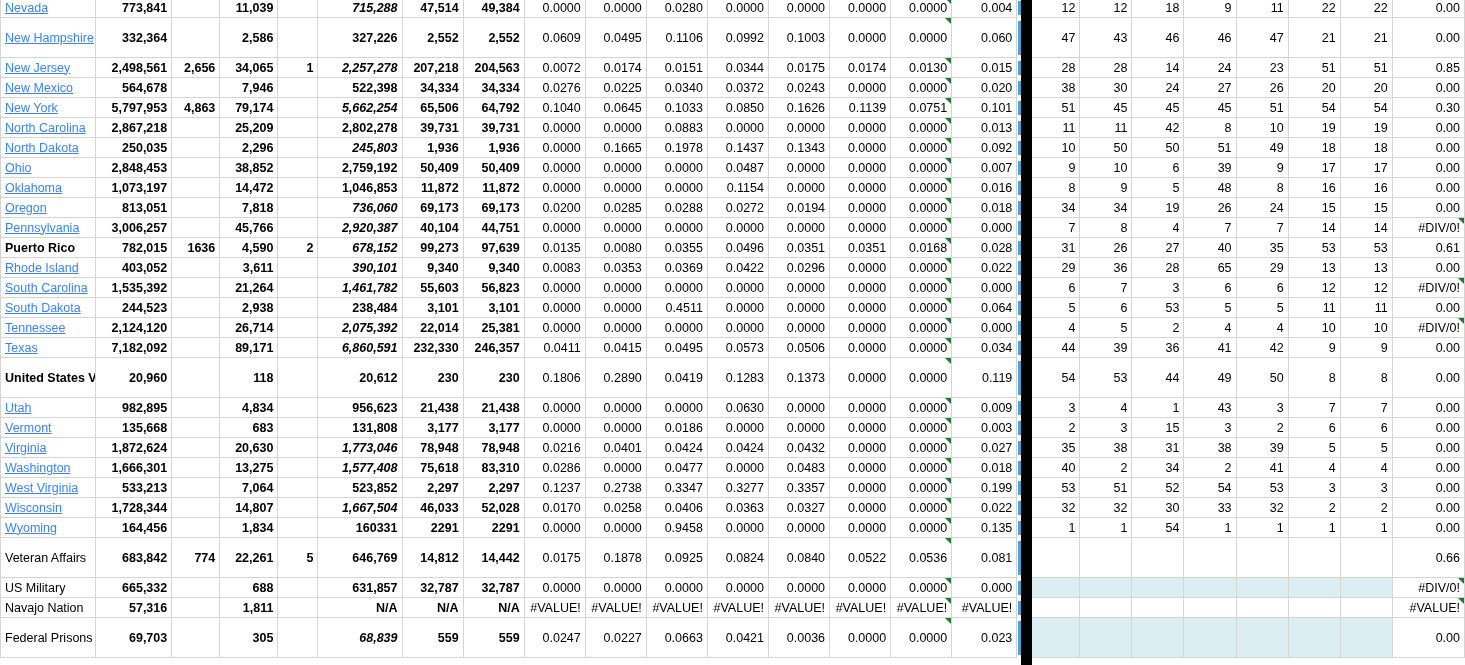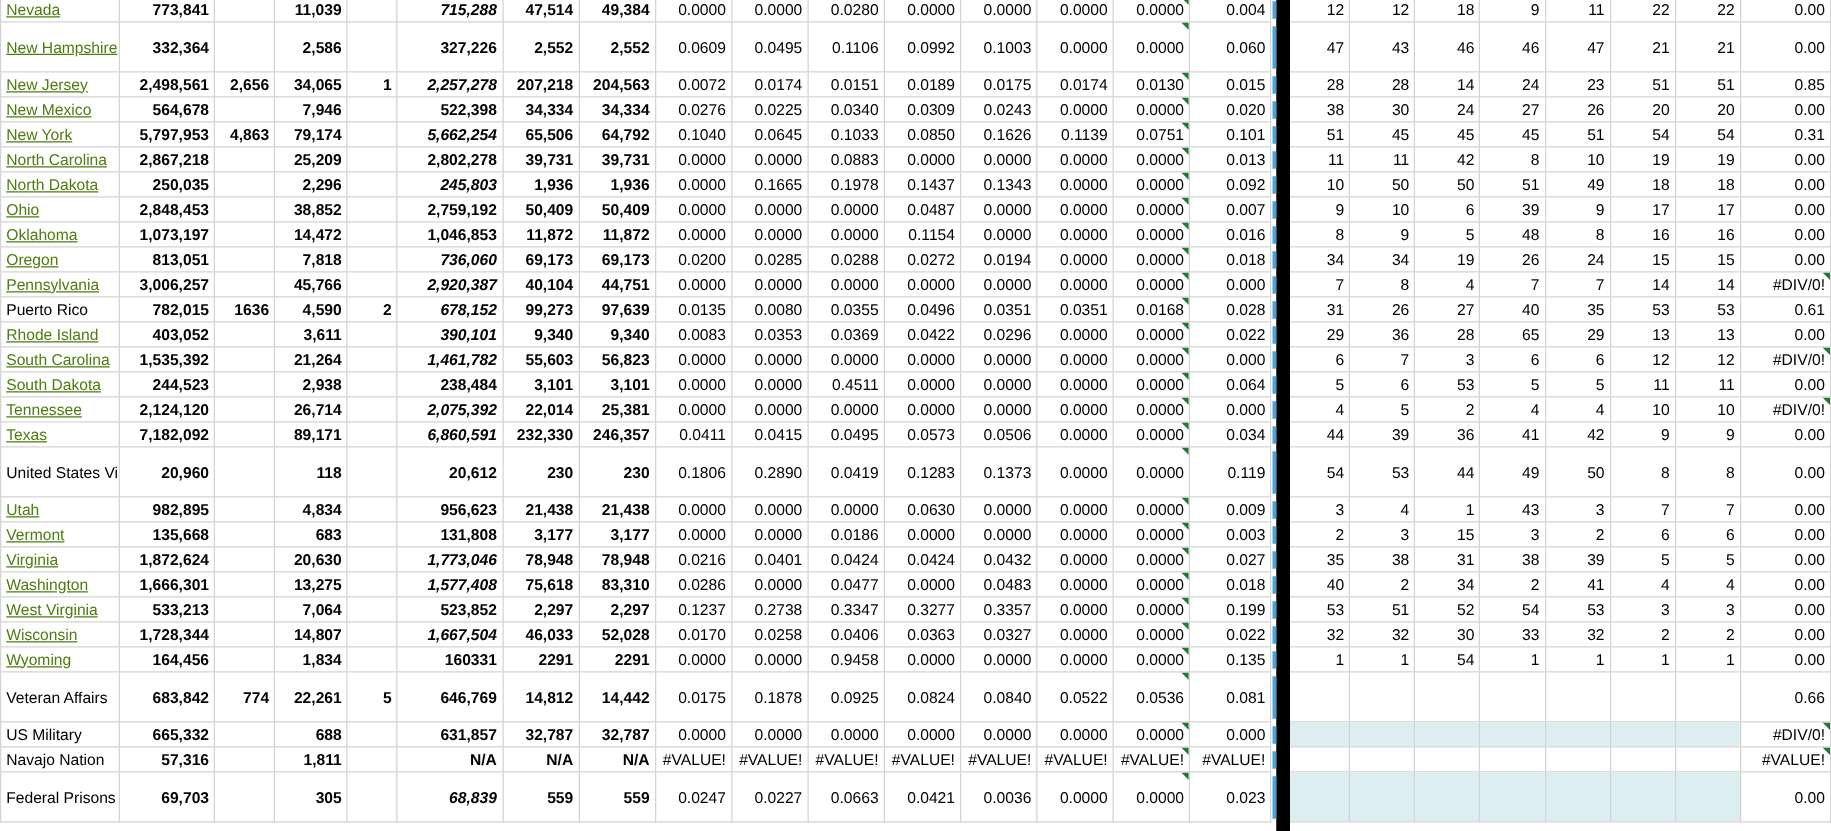--- a/index.html
+++ b/index.html
@@ -55,24 +55,24 @@
   
   .namecell {
     text-align: left;
     font-weight: normal;
     white-space: normal;
     line-height: 1.12;
     font-size: 12.5px;
   }
   .namecell .lnk {
     text-decoration: underline;
-    color: #4d7c0f;
+    color: #3b82f6;
   }
   .namecell.bold {
-    font-weight: normal;
+    font-weight: bold;
   }
 
   .num {
     text-align: right;
     font-weight: bold;
     font-size: 12.5px;
   }
   .num.ital {
     font-style: italic;
   }
@@ -226,21 +226,21 @@
           <td class="num">2,498,561</td>
           <td class="num">2,656</td>
           <td class="num">34,065</td>
           <td class="num">1</td>
           <td class="num ital">2,257,278</td>
           <td class="num">207,218</td>
           <td class="num">204,563</td>
           <td class="dec">0.0072</td>
           <td class="dec">0.0174</td>
           <td class="dec">0.0151</td>
-          <td class="dec">0.0189</td>
+          <td class="dec">0.0344</td>
           <td class="dec">0.0175</td>
           <td class="dec">0.0174</td>
           <td class="dec cmt">0.0130</td>
           <td class="dec">0.015</td>
           <td class="gapcell"></td>
           <td class="intc">28</td>
           <td class="intc">28</td>
           <td class="intc">14</td>
           <td class="intc">24</td>
           <td class="intc">23</td>
@@ -253,21 +253,21 @@
           <td class="num">564,678</td>
           <td class="num"></td>
           <td class="num">7,946</td>
           <td class="num"></td>
           <td class="num">522,398</td>
           <td class="num">34,334</td>
           <td class="num">34,334</td>
           <td class="dec">0.0276</td>
           <td class="dec">0.0225</td>
           <td class="dec">0.0340</td>
-          <td class="dec">0.0309</td>
+          <td class="dec">0.0372</td>
           <td class="dec">0.0243</td>
           <td class="dec">0.0000</td>
           <td class="dec cmt">0.0000</td>
           <td class="dec">0.020</td>
           <td class="gapcell"></td>
           <td class="intc">38</td>
           <td class="intc">30</td>
           <td class="intc">24</td>
           <td class="intc">27</td>
           <td class="intc">26</td>
@@ -293,21 +293,21 @@
           <td class="dec cmt">0.0751</td>
           <td class="dec">0.101</td>
           <td class="gapcell"></td>
           <td class="intc">51</td>
           <td class="intc">45</td>
           <td class="intc">45</td>
           <td class="intc">45</td>
           <td class="intc">51</td>
           <td class="intc">54</td>
           <td class="intc">54</td>
-          <td class="finalc">0.31</td>
+          <td class="finalc">0.30</td>
         </tr>
         <tr>
           <td class="namecell"><span class="lnk">North Carolina</span></td>
           <td class="num">2,867,218</td>
           <td class="num"></td>
           <td class="num">25,209</td>
           <td class="num"></td>
           <td class="num">2,802,278</td>
           <td class="num">39,731</td>
           <td class="num">39,731</td>

